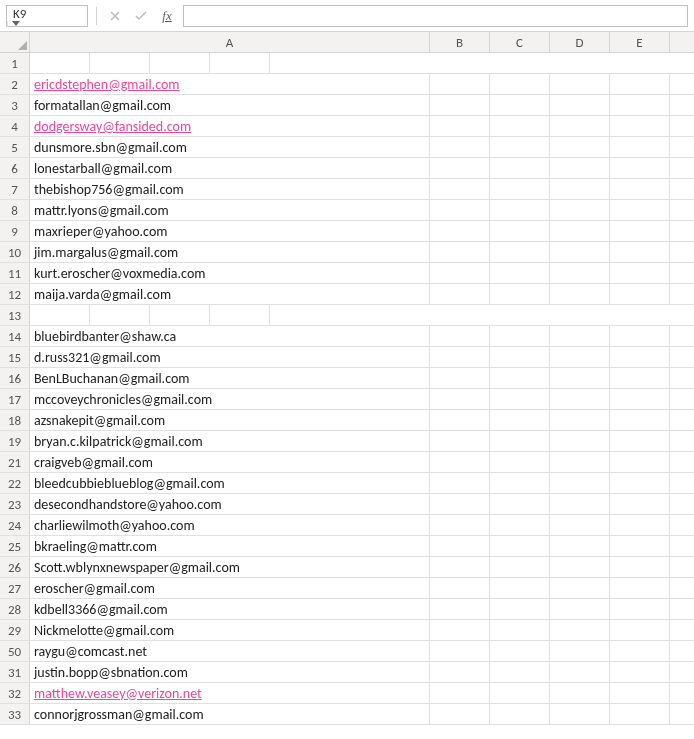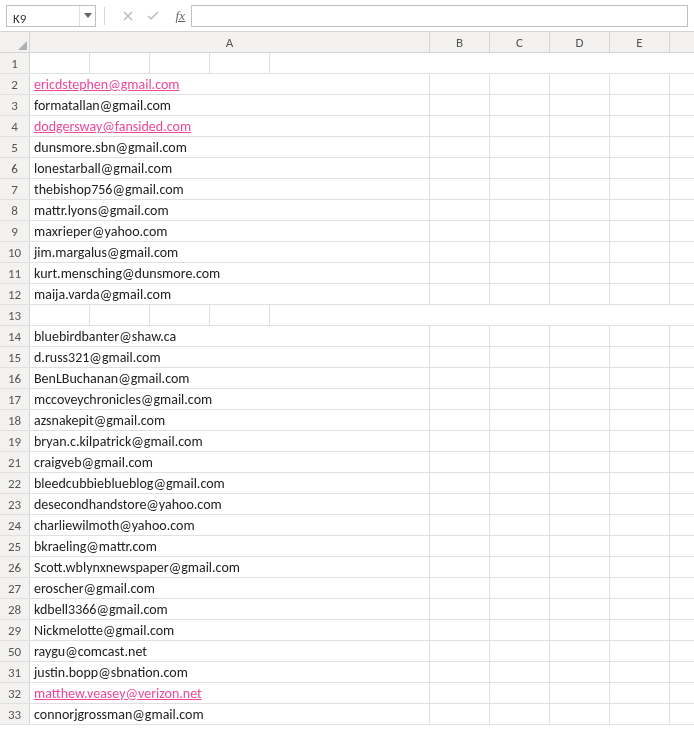--- a/index.html
+++ b/index.html
@@ -13,25 +13,26 @@
     .toolbar {
       display: flex;
       align-items: center;
       padding: 4px 6px;
       border-bottom: 1px solid #d4d4d4;
       gap: 6px;
       height: 32px;
     }
     .name-box {
       display: flex;
-      align-items: flex-end;
+      align-items: flex-start;
       border: 1px solid #c0c0c0;
       background: #fff;
       height: 22px;
-      width: 90px;
+      width: 82px;
+      flex-direction: column;
     }
     .name-box-text {
       flex: 1;
       padding: 0 6px;
       font-size: 13px;
       color: #333;
     }
     .name-box-dd {
       width: 16px;
       height: 100%;
@@ -45,21 +46,21 @@
       width: 1px;
       height: 18px;
       background: #d4d4d4;
       margin: 0 2px;
     }
     .fx-btn {
       width: 20px;
       height: 20px;
       display: flex;
       align-items: center;
-      justify-content: flex-end;
+      justify-content: center;
       color: #999;
       text-decoration: underline;
     }
     .fx-btn.enabled { color: #555; }
     .fx-label {
       font-style: italic;
       font-size: 13px;
       color: #666;
       font-family: "Times New Roman", serif;
     }
@@ -262,21 +263,21 @@
       <div class="row">
         <div class="row-head">10</div>
         <div class="cell col-A">jim.margalus@gmail.com</div>
         <div class="cell col-B"></div>
         <div class="cell col-C"></div>
         <div class="cell col-D"></div>
         <div class="cell col-E"></div>
       </div>
       <div class="row">
         <div class="row-head">11</div>
-        <div class="cell col-A">kurt.mensching@dunsmore.com</div>
+        <div class="cell col-A">kurt.eroscher@voxmedia.com</div>
         <div class="cell col-B"></div>
         <div class="cell col-C"></div>
         <div class="cell col-D"></div>
         <div class="cell col-E"></div>
       </div>
       <div class="row">
         <div class="row-head">12</div>
         <div class="cell col-A">maija.varda@gmail.com</div>
         <div class="cell col-B"></div>
         <div class="cell col-C"></div>

